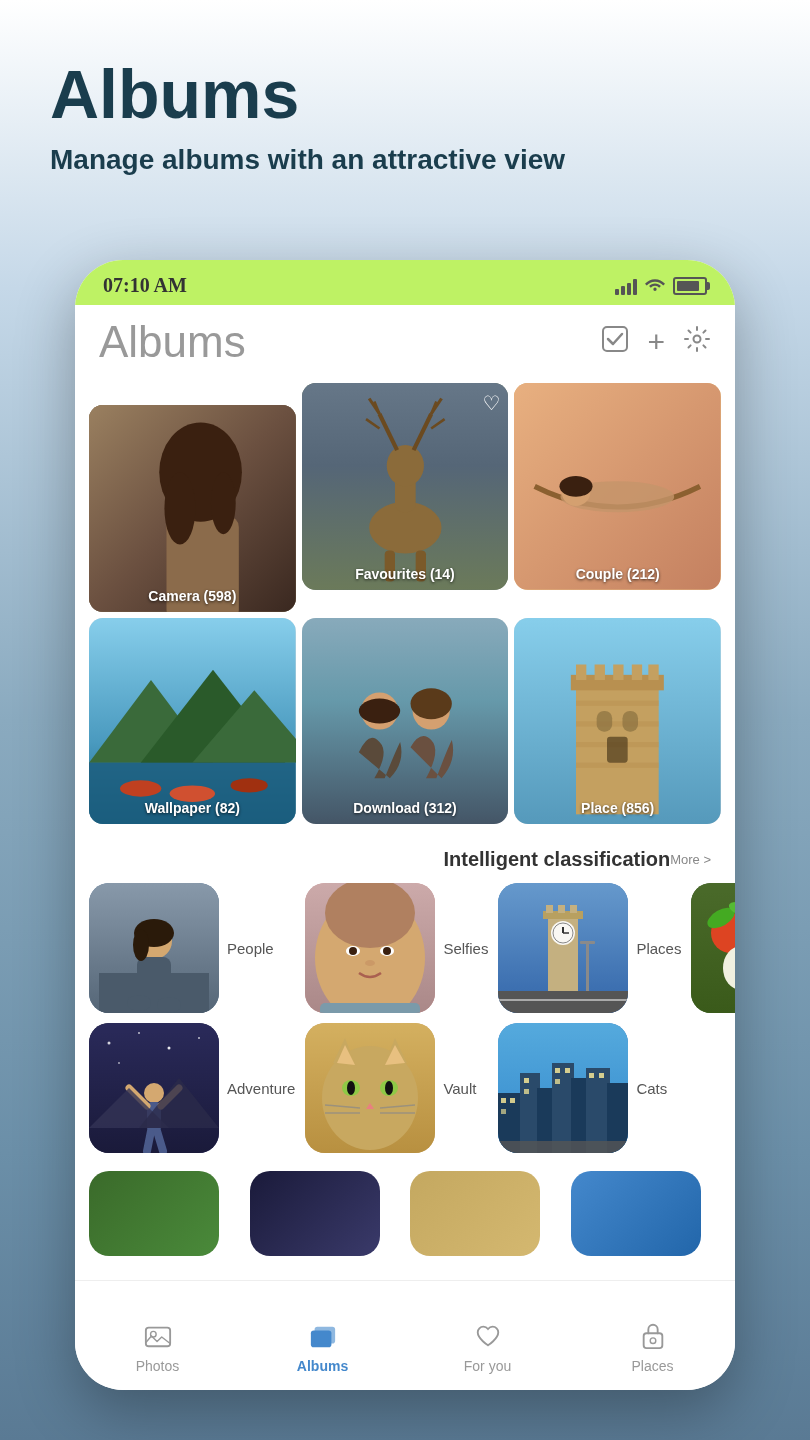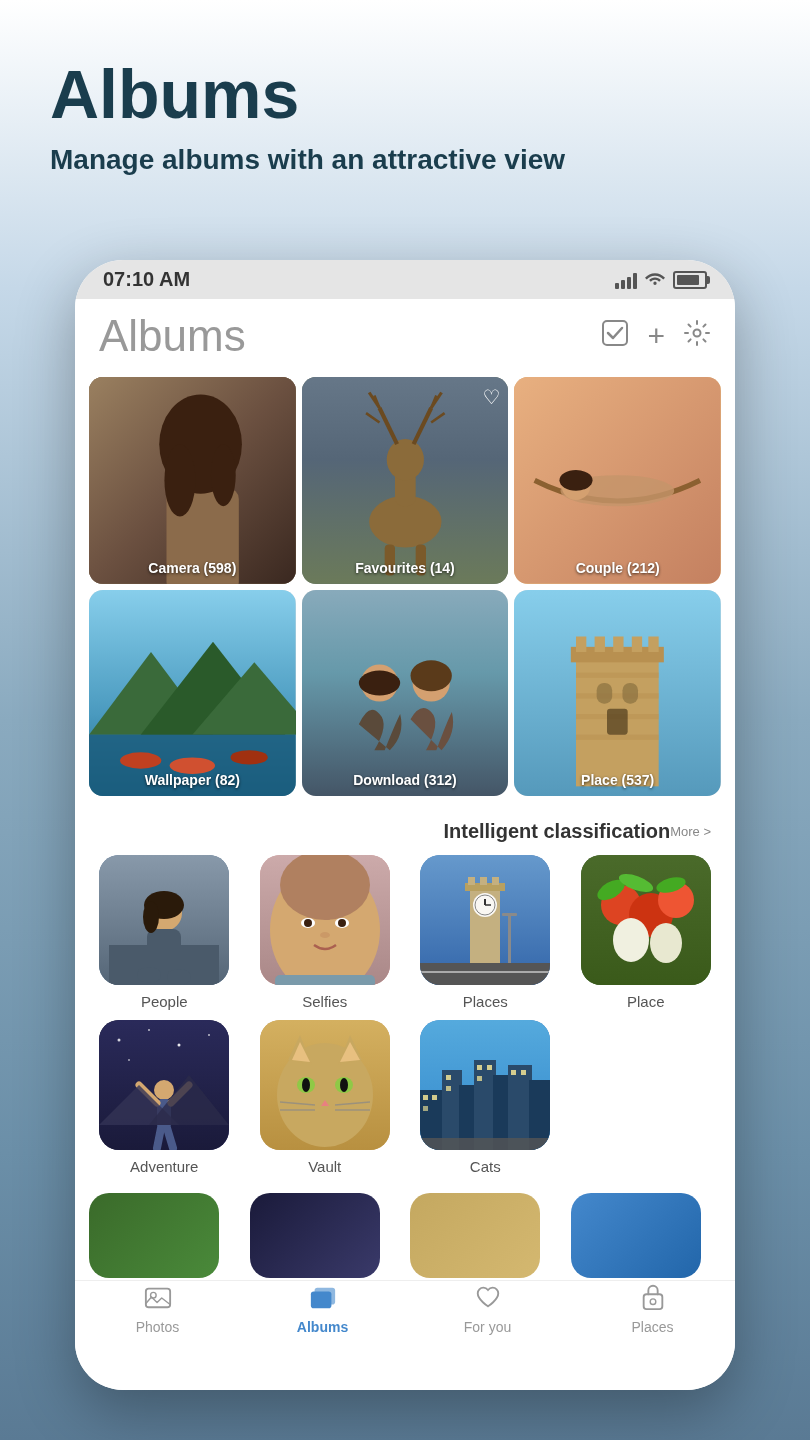--- a/index.html
+++ b/index.html
@@ -53,22 +53,23 @@
       overflow: hidden;
       z-index: 5;
       box-shadow: 0 20px 60px rgba(0,0,0,0.3);
     }
 
     
     .status-bar {
       display: flex;
       justify-content: space-between;
       align-items: center;
-      padding: 8px 28px 8px;
-      background: #e5e5e5;
+      padding: 14px 28px 8px;
+      background: #bef264;
+      font-family: Liberation Serif, serif;
     }
     .status-time {
       font-size: 20px;
       font-weight: 600;
       color: #333;
     }
     .status-icons {
       display: flex;
       align-items: center;
       gap: 8px;
@@ -153,21 +154,21 @@
       border-radius: 14px;
       overflow: hidden;
       aspect-ratio: 1;
       background: #ddd;
       cursor: pointer;
     }
     .album-item:first-child {
       grid-row: span 1;
     }
     
-    .album-camera { background: linear-gradient(135deg, #8B7355 0%, #6b5a42 30%, #4a3d2e 60%, #2d2218 100%); }
+    .album-camera { background: linear-gradient(135deg, #8B7355 0%, #6b5a42 30%, #4a3d2e 60%, #2d2218 100%); margin-top: 22px; }
 
     
     .album-label {
       position: absolute;
       bottom: 8px;
       left: 0;
       right: 0;
       text-align: center;
       color: #fff;
       font-size: 14px;
@@ -203,21 +204,21 @@
 
     .classification-grid {
       display: grid;
       grid-template-columns: repeat(4, 1fr);
       gap: 10px;
       padding: 4px 14px 14px;
       background: #fff;
     }
     .class-item {
       display: flex;
-      flex-direction: column;
+      flex-direction: row;
       align-items: center;
       gap: 8px;
       cursor: pointer;
     }
     .class-thumb {
       width: 130px;
       height: 130px;
       border-radius: 20px;
       overflow: hidden;
       position: relative;
@@ -255,21 +256,21 @@
     
     .bottom-nav {
       position: absolute;
       bottom: 0;
       left: 0;
       right: 0;
       height: 110px;
       background: #fff;
       display: flex;
       justify-content: space-around;
-      align-items: flex-start;
+      align-items: flex-end;
       border-top: 1px solid #eee;
       padding-bottom: 16px;
     }
     .nav-item {
       display: flex;
       flex-direction: column;
       align-items: center;
       gap: 6px;
       cursor: pointer;
       flex: 1;
@@ -500,21 +501,21 @@
           <rect x="80" y="90" width="15" height="20" rx="7" fill="#8a7040" opacity="0.7"></rect>
           <rect x="105" y="90" width="15" height="20" rx="7" fill="#8a7040" opacity="0.7"></rect>
           <rect x="90" y="115" width="20" height="25" rx="3" fill="#3a2a10" opacity="0.6"></rect>
 
           <rect x="60" y="45" width="10" height="15" fill="#c4a060"></rect>
           <rect x="78" y="45" width="10" height="15" fill="#c4a060"></rect>
           <rect x="96" y="45" width="10" height="15" fill="#c4a060"></rect>
           <rect x="114" y="45" width="10" height="15" fill="#c4a060"></rect>
           <rect x="130" y="45" width="10" height="15" fill="#c4a060"></rect>
         </svg>
-        <div class="album-label">Place (537)</div>
+        <div class="album-label">Place (856)</div>
       </div>
     </div>
 
     <div class="section-header">
       <span class="section-title">Intelligent classification</span>
       <span class="section-more">More &gt;</span>
     </div>
 
     <div class="classification-grid">
 

